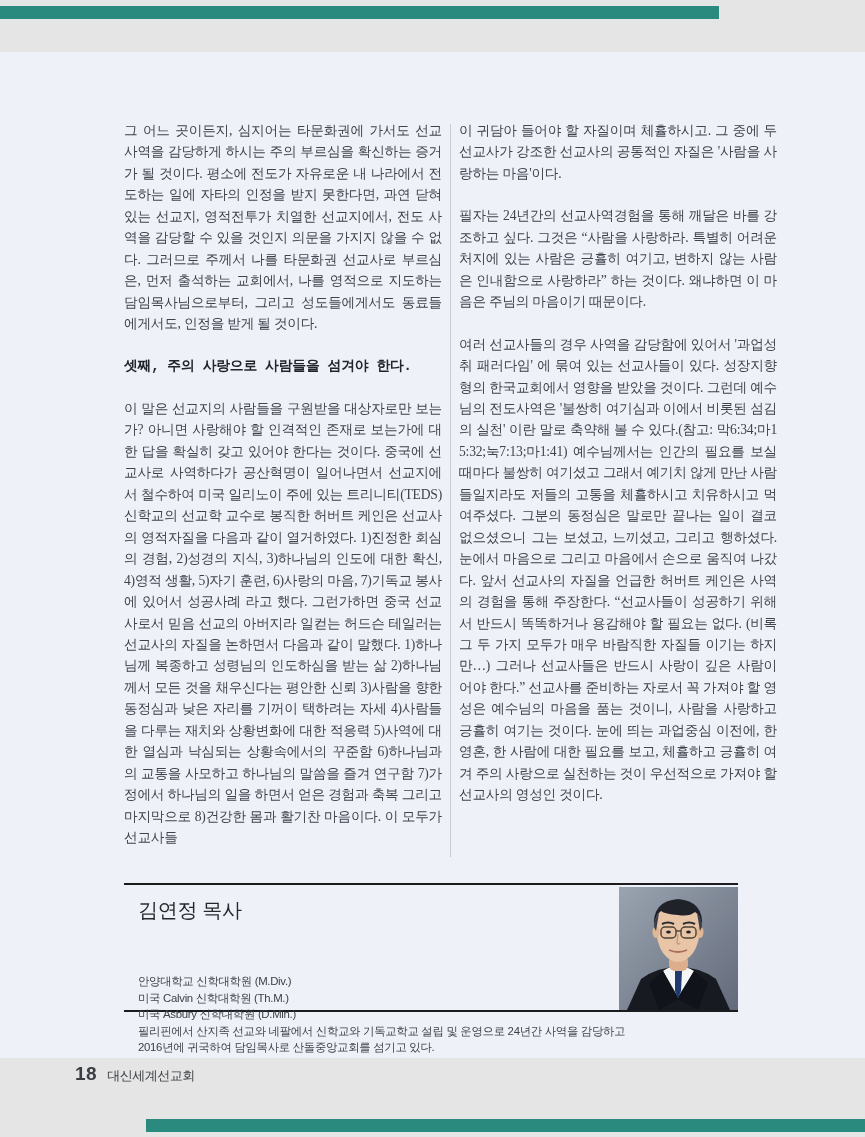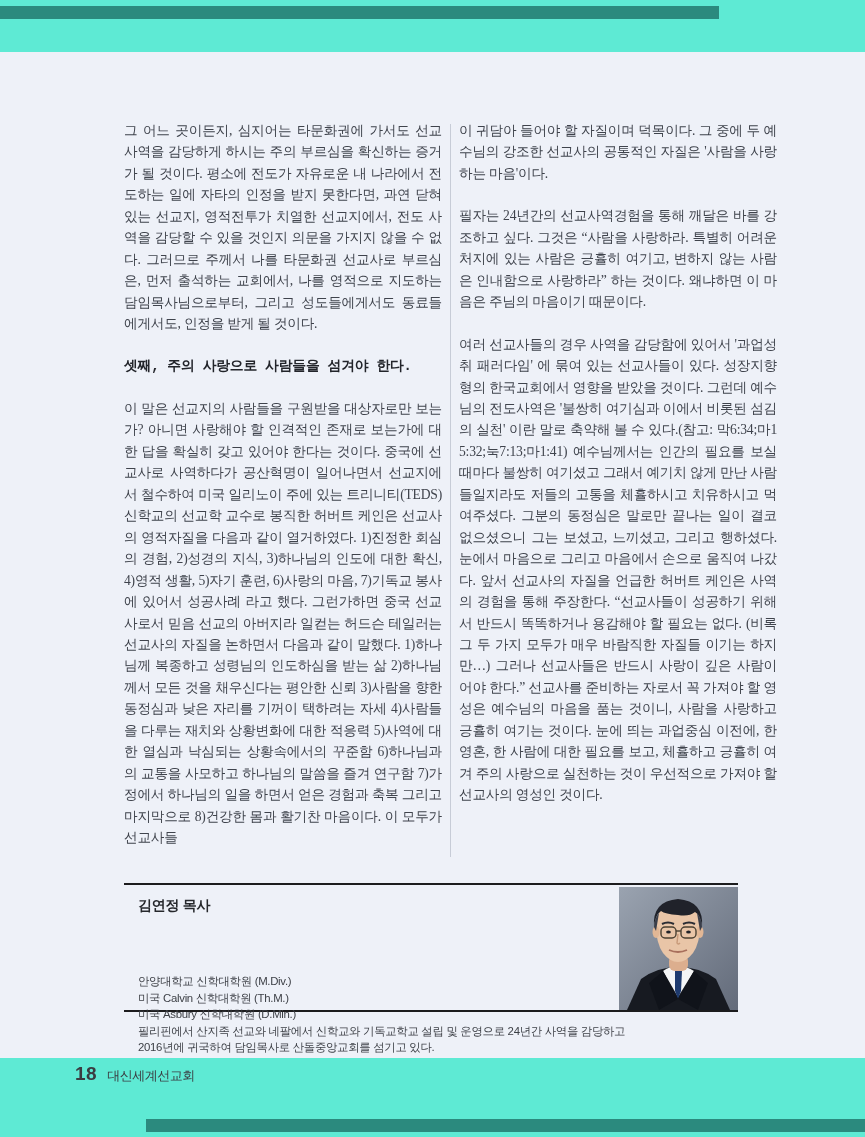--- a/index.html
+++ b/index.html
@@ -6,21 +6,21 @@
     --accent:#2b8a7e;
     --panel:#eef1f8;
     --body-ink:#3f434c;
     --dark-ink:#22242a;
   }
   *{margin:0;padding:0;box-sizing:border-box;}
   html,body{background:#ffffff;}
   .page{
     position:relative;
     width:865px;height:1137px;
-    background:#5eead4;
+    background:#e5e5e5;
     overflow:hidden;
     font-family:"Liberation Serif", serif;
   }
   .top-bar{
     position:absolute;left:0;top:6px;width:719px;height:13px;
     background:var(--accent);
   }
   .bottom-bar{
     position:absolute;left:146px;top:1119px;width:719px;height:13px;
     background:var(--accent);
@@ -54,21 +54,21 @@
     background:#c7ccd7;
   }
   .bio-box{
     position:absolute;left:124px;top:831px;width:614px;height:129px;
     border-top:2px solid #1c1c1e;
     border-bottom:2px solid #1c1c1e;
     font-family:"Liberation Sans", sans-serif;
   }
   .bio-name{
     position:absolute;left:14px;top:12px;
-    font-size:14px;font-weight:bold;color:#26282c;
+    font-size:20px;font-weight:normal;color:#26282c;
     letter-spacing:-0.3px;
   }
   .bio-lines{
     position:absolute;left:14px;top:40px;width:470px;
     list-style:none;
     margin-top:48px;
   }
   .bio-lines li{
     font-size:11.4px;line-height:16.6px;color:#3c3f45;
     letter-spacing:-0.3px;
@@ -98,21 +98,21 @@
 
     <div class="col col-left">
       <p>그 어느 곳이든지, 심지어는 타문화권에 가서도 선교 사역을 감당하게 하시는 주의 부르심을 확신하는 증거가 될 것이다. 평소에 전도가 자유로운 내 나라에서 전도하는 일에 자타의 인정을 받지 못한다면, 과연 닫혀있는 선교지, 영적전투가 치열한 선교지에서, 전도 사역을 감당할 수 있을 것인지 의문을 가지지 않을 수 없다. 그러므로 주께서 나를 타문화권 선교사로 부르심은, 먼저 출석하는 교회에서, 나를 영적으로 지도하는 담임목사님으로부터, 그리고 성도들에게서도 동료들에게서도, 인정을 받게 될 것이다.</p>
       <p class="section-heading">셋째, 주의 사랑으로 사람들을 섬겨야 한다.</p>
       <p>이 말은 선교지의 사람들을 구원받을 대상자로만 보는가? 아니면 사랑해야 할 인격적인 존재로 보는가에 대한 답을 확실히 갖고 있어야 한다는 것이다. 중국에 선교사로 사역하다가 공산혁명이 일어나면서 선교지에서 철수하여 미국 일리노이 주에 있는 트리니티(TEDS) 신학교의 선교학 교수로 봉직한 허버트 케인은 선교사의 영적자질을 다음과 같이 열거하였다. 1)진정한 회심의 경험, 2)성경의 지식, 3)하나님의 인도에 대한 확신, 4)영적 생활, 5)자기 훈련, 6)사랑의 마음, 7)기독교 봉사에 있어서 성공사례 라고 했다. 그런가하면 중국 선교사로서 믿음 선교의 아버지라 일컫는 허드슨 테일러는 선교사의 자질을 논하면서 다음과 같이 말했다. 1)하나님께 복종하고 성령님의 인도하심을 받는 삶 2)하나님께서 모든 것을 채우신다는 평안한 신뢰 3)사람을 향한 동정심과 낮은 자리를 기꺼이 택하려는 자세 4)사람들을 다루는 재치와 상황변화에 대한 적응력 5)사역에 대한 열심과 낙심되는 상황속에서의 꾸준함 6)하나님과의 교통을 사모하고 하나님의 말씀을 즐겨 연구함 7)가정에서 하나님의 일을 하면서 얻은 경험과 축복 그리고 마지막으로 8)건강한 몸과 활기찬 마음이다. 이 모두가 선교사들</p>
     </div>
 
     <div class="col-divider"></div>
 
     <div class="col col-right">
-      <p>이 귀담아 들어야 할 자질이며 덕목이다. 그 중에 두 예수님의 강조한 선교사의 공통적인 자질은 '사람을 사랑하는 마음'이다.</p>
+      <p>이 귀담아 들어야 할 자질이며 체휼하시고. 그 중에 두 선교사가 강조한 선교사의 공통적인 자질은 '사람을 사랑하는 마음'이다.</p>
       <p>필자는 24년간의 선교사역경험을 통해 깨달은 바를 강조하고 싶다. 그것은 “사람을 사랑하라. 특별히 어려운 처지에 있는 사람은 긍휼히 여기고, 변하지 않는 사람은 인내함으로 사랑하라” 하는 것이다. 왜냐하면 이 마음은 주님의 마음이기 때문이다.</p>
       <p>여러 선교사들의 경우 사역을 감당함에 있어서 '과업성취 패러다임' 에 묶여 있는 선교사들이 있다. 성장지향형의 한국교회에서 영향을 받았을 것이다. 그런데 예수님의 전도사역은 '불쌍히 여기심과 이에서 비롯된 섬김의 실천' 이란 말로 축약해 볼 수 있다.(참고: 막6:34;마15:32;눅7:13;마1:41) 예수님께서는 인간의 필요를 보실 때마다 불쌍히 여기셨고 그래서 예기치 않게 만난 사람들일지라도 저들의 고통을 체휼하시고 치유하시고 먹여주셨다. 그분의 동정심은 말로만 끝나는 일이 결코 없으셨으니 그는 보셨고, 느끼셨고, 그리고 행하셨다. 눈에서 마음으로 그리고 마음에서 손으로 움직여 나갔다. 앞서 선교사의 자질을 언급한 허버트 케인은 사역의 경험을 통해 주장한다. “선교사들이 성공하기 위해서 반드시 똑똑하거나 용감해야 할 필요는 없다. (비록 그 두 가지 모두가 매우 바람직한 자질들 이기는 하지만…) 그러나 선교사들은 반드시 사랑이 깊은 사람이어야 한다.” 선교사를 준비하는 자로서 꼭 가져야 할 영성은 예수님의 마음을 품는 것이니, 사람을 사랑하고 긍휼히 여기는 것이다. 눈에 띄는 과업중심 이전에, 한 영혼, 한 사람에 대한 필요를 보고, 체휼하고 긍휼히 여겨 주의 사랑으로 실천하는 것이 우선적으로 가져야 할 선교사의 영성인 것이다.</p>
     </div>
 
     <div class="bio-box">
       <div class="bio-name">김연정 목사</div>
       <ul class="bio-lines">
         <li>안양대학교 신학대학원 (M.Div.)</li>
         <li>미국 Calvin 신학대학원 (Th.M.)</li>
         <li>미국 Asbury 신학대학원 (D.Min.)</li>

